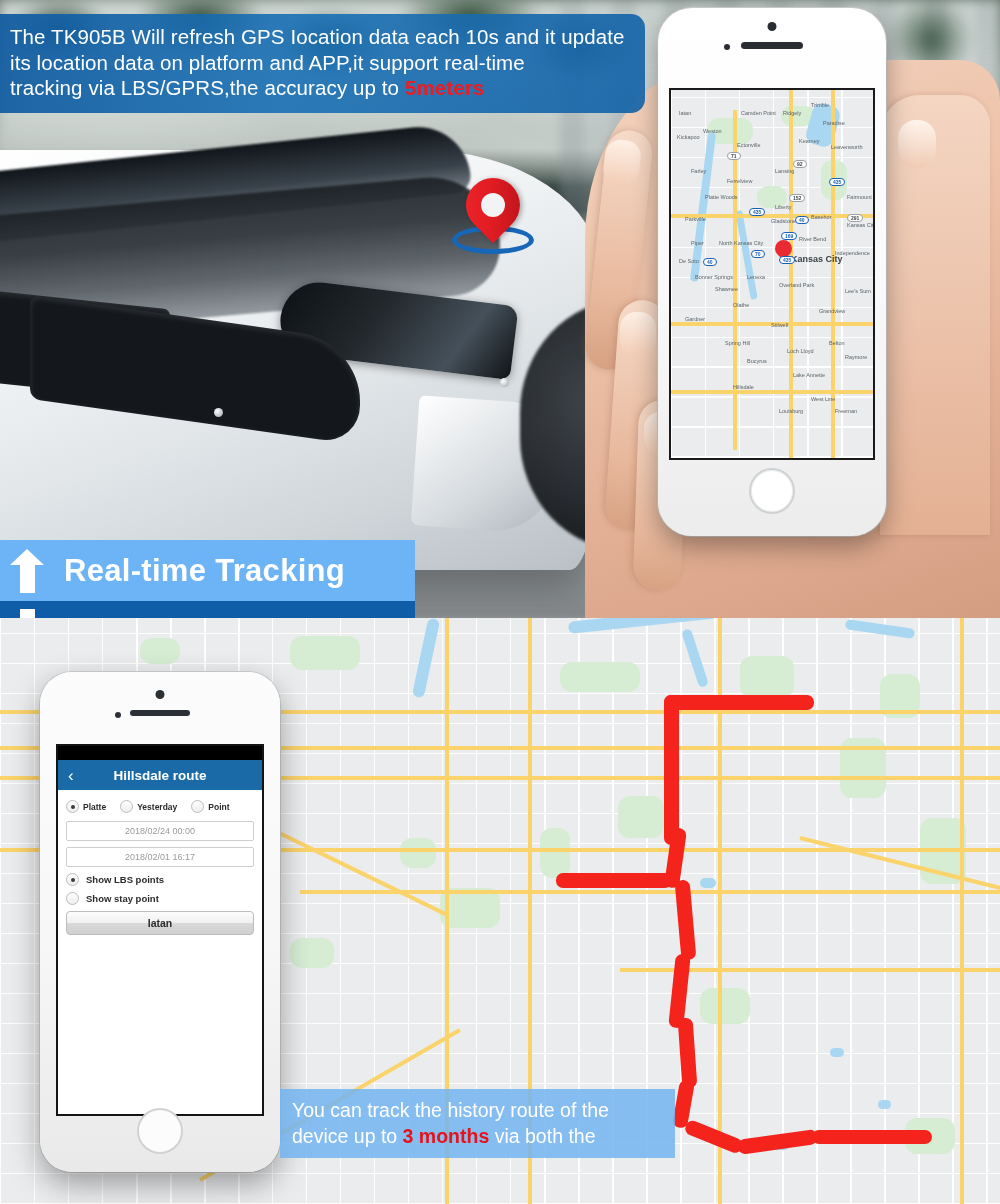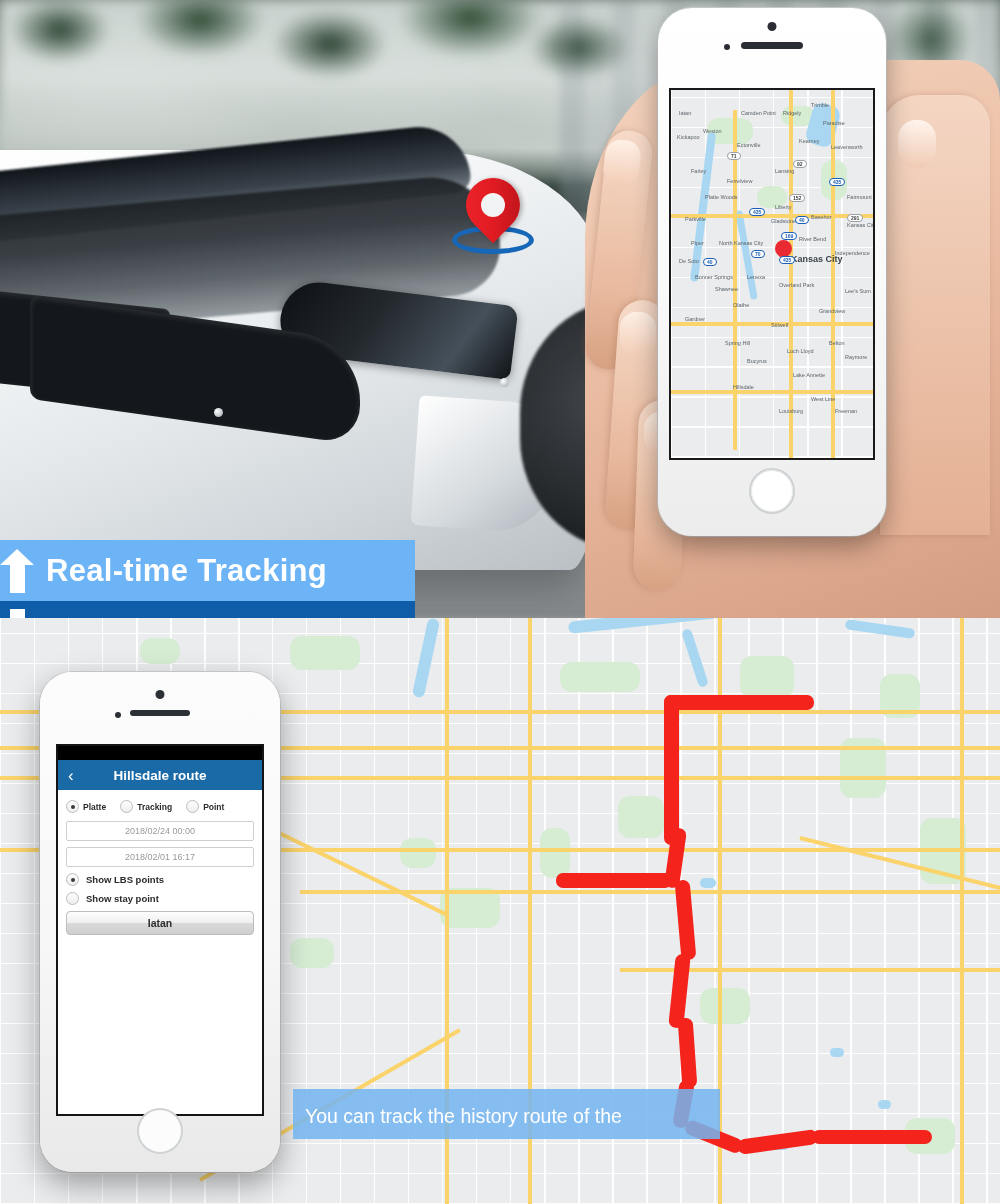--- a/index.html
+++ b/index.html
@@ -112,22 +112,22 @@
   #top-banner {
     position:absolute; left:0; top:14px; width:645px; padding:10px 14px 12px 10px;
     background: linear-gradient(100deg, rgba(18,92,160,.94) 0%, rgba(26,112,180,.90) 45%, rgba(22,100,168,.92) 100%);
     border-radius: 0 14px 14px 0;
     color:#fff; font-size:20.5px; line-height:25.5px; letter-spacing:.1px;
   }
   #top-banner .hl { color:#ec1c24; font-weight:bold; }
 
   
   .feat {
-    position:absolute; left:0; display:flex; align-items:center; gap:12px;
-    color:#fff; font-weight:bold;
+    position:absolute; left:0; display:flex; align-items:center; gap:20px;
+    padding-left:10px; color:#fff; font-weight:bold;
   }
   #feat-top { top:540px; width:415px; height:61px; background:#6cb4f5; }
   #feat-bot { top:601px; width:415px; height:60px; background:#0f5ca8; }
   .feat-label { font-size:31px; letter-spacing:.3px; white-space:nowrap; }
   .arrow { width:34px; height:44px; position:relative; flex:0 0 auto; }
   .arrow .stem { position:absolute; left:10px; width:15px; background:#fff; }
   .arrow .head { position:absolute; left:0; width:0; height:0; border-left:17px solid transparent; border-right:17px solid transparent; }
   .arrow.up .stem { top:14px; height:30px; }
   .arrow.up .head { top:0; border-bottom:16px solid #fff; }
   .arrow.down .stem { top:0; height:30px; }
@@ -257,21 +257,21 @@
     font-size:10.5px; color:#2e2e2e; font-weight:bold; cursor:pointer;
   }
   #pb-home {
     position:absolute; left:50%; bottom:18px; transform:translateX(-50%);
     width:46px; height:46px; border-radius:50%; background:#fcfcfc;
     border:2px solid #d0d3d5;
   }
 
   
   #bot-caption {
-    position:absolute; left:293px; top:1089px; width:427px; padding:15px 12px 9px 12px;
+    position:absolute; left:280px; top:1089px; width:395px; padding:9px 12px 9px 12px;
     background: rgba(116,180,240,.86); color:#fff;
     font-size:19.5px; line-height:25.5px;
   }
   #bot-caption .hl { color:#e8121a; font-weight:bold; }
 </style>
 </head>
 <body>
 
 <div id="hero">
   <div id="hero-bg"></div>
@@ -384,20 +384,25 @@
         <div class="shield i" style="left:110px;top:142px;font-size:5px;">169</div>
         <div class="shield i" style="left:80px;top:160px;font-size:5px;">70</div>
         <div class="shield i" style="left:108px;top:166px;font-size:5px;">435</div>
         <div class="shield i" style="left:32px;top:168px;font-size:5px;">40</div>
         <div class="shield" style="left:176px;top:124px;font-size:5px;">291</div>
       </div>
     </div>
     <div class="home"></div>
   </div>
 
+  <div id="top-banner">
+    <div>The TK905B Will refresh GPS Iocation data each 10s and it update</div>
+    <div>its location data on platform and APP,it support real-time</div>
+    <div><span>tracking via LBS/GPRS,the accuracy up to </span><span class="hl">5meters</span></div>
+  </div>
 </div>
 
 <div class="feat" id="feat-top">
   <div class="arrow up">
     <div class="head"></div>
       <div class="stem"></div>
   </div>
   <div class="feat-label">Real-time Tracking</div>
 </div>
 <div class="feat" id="feat-bot">
@@ -484,21 +489,21 @@
     </div>
 
     <div id="pb-form">
       <div class="radio-row">
         <div class="grp">
           <div class="radio on"></div>
           <span class="rlabel">Platte</span>
         </div>
         <div class="grp">
           <div class="radio"></div>
-          <span class="rlabel">Tracking</span>
+          <span class="rlabel">Yesterday</span>
         </div>
         <div class="grp">
           <div class="radio"></div>
           <span class="rlabel">Point</span>
         </div>
       </div>
 
       <div class="datefield">2018/02/24 00:00</div>
       <div class="datefield">2018/02/01 16:17</div>
 
@@ -513,13 +518,14 @@
 
       <div id="pb-search">Iatan</div>
     </div>
   </div>
 
   <div id="pb-home"></div>
 </div>
 
 <div id="bot-caption">
   <div>You can track the history route of the</div>
+  <div><span>device up to </span><span class="hl">3 months</span><span> via both the</span></div>
 </div>
 
 </body></html>

